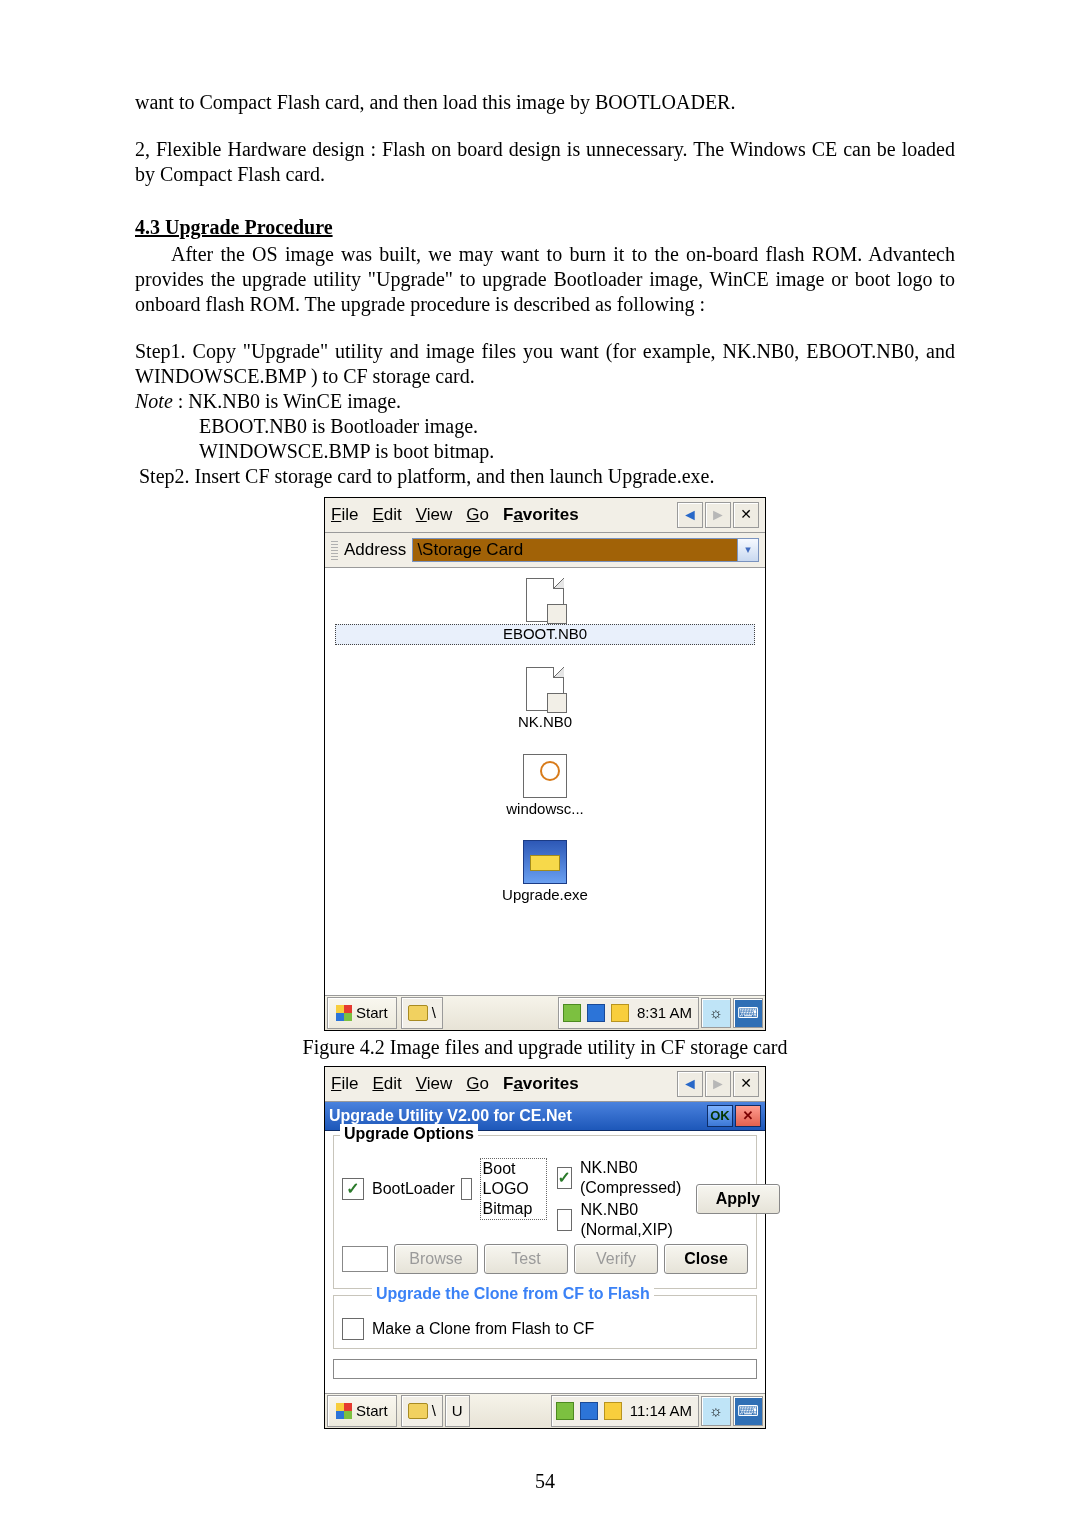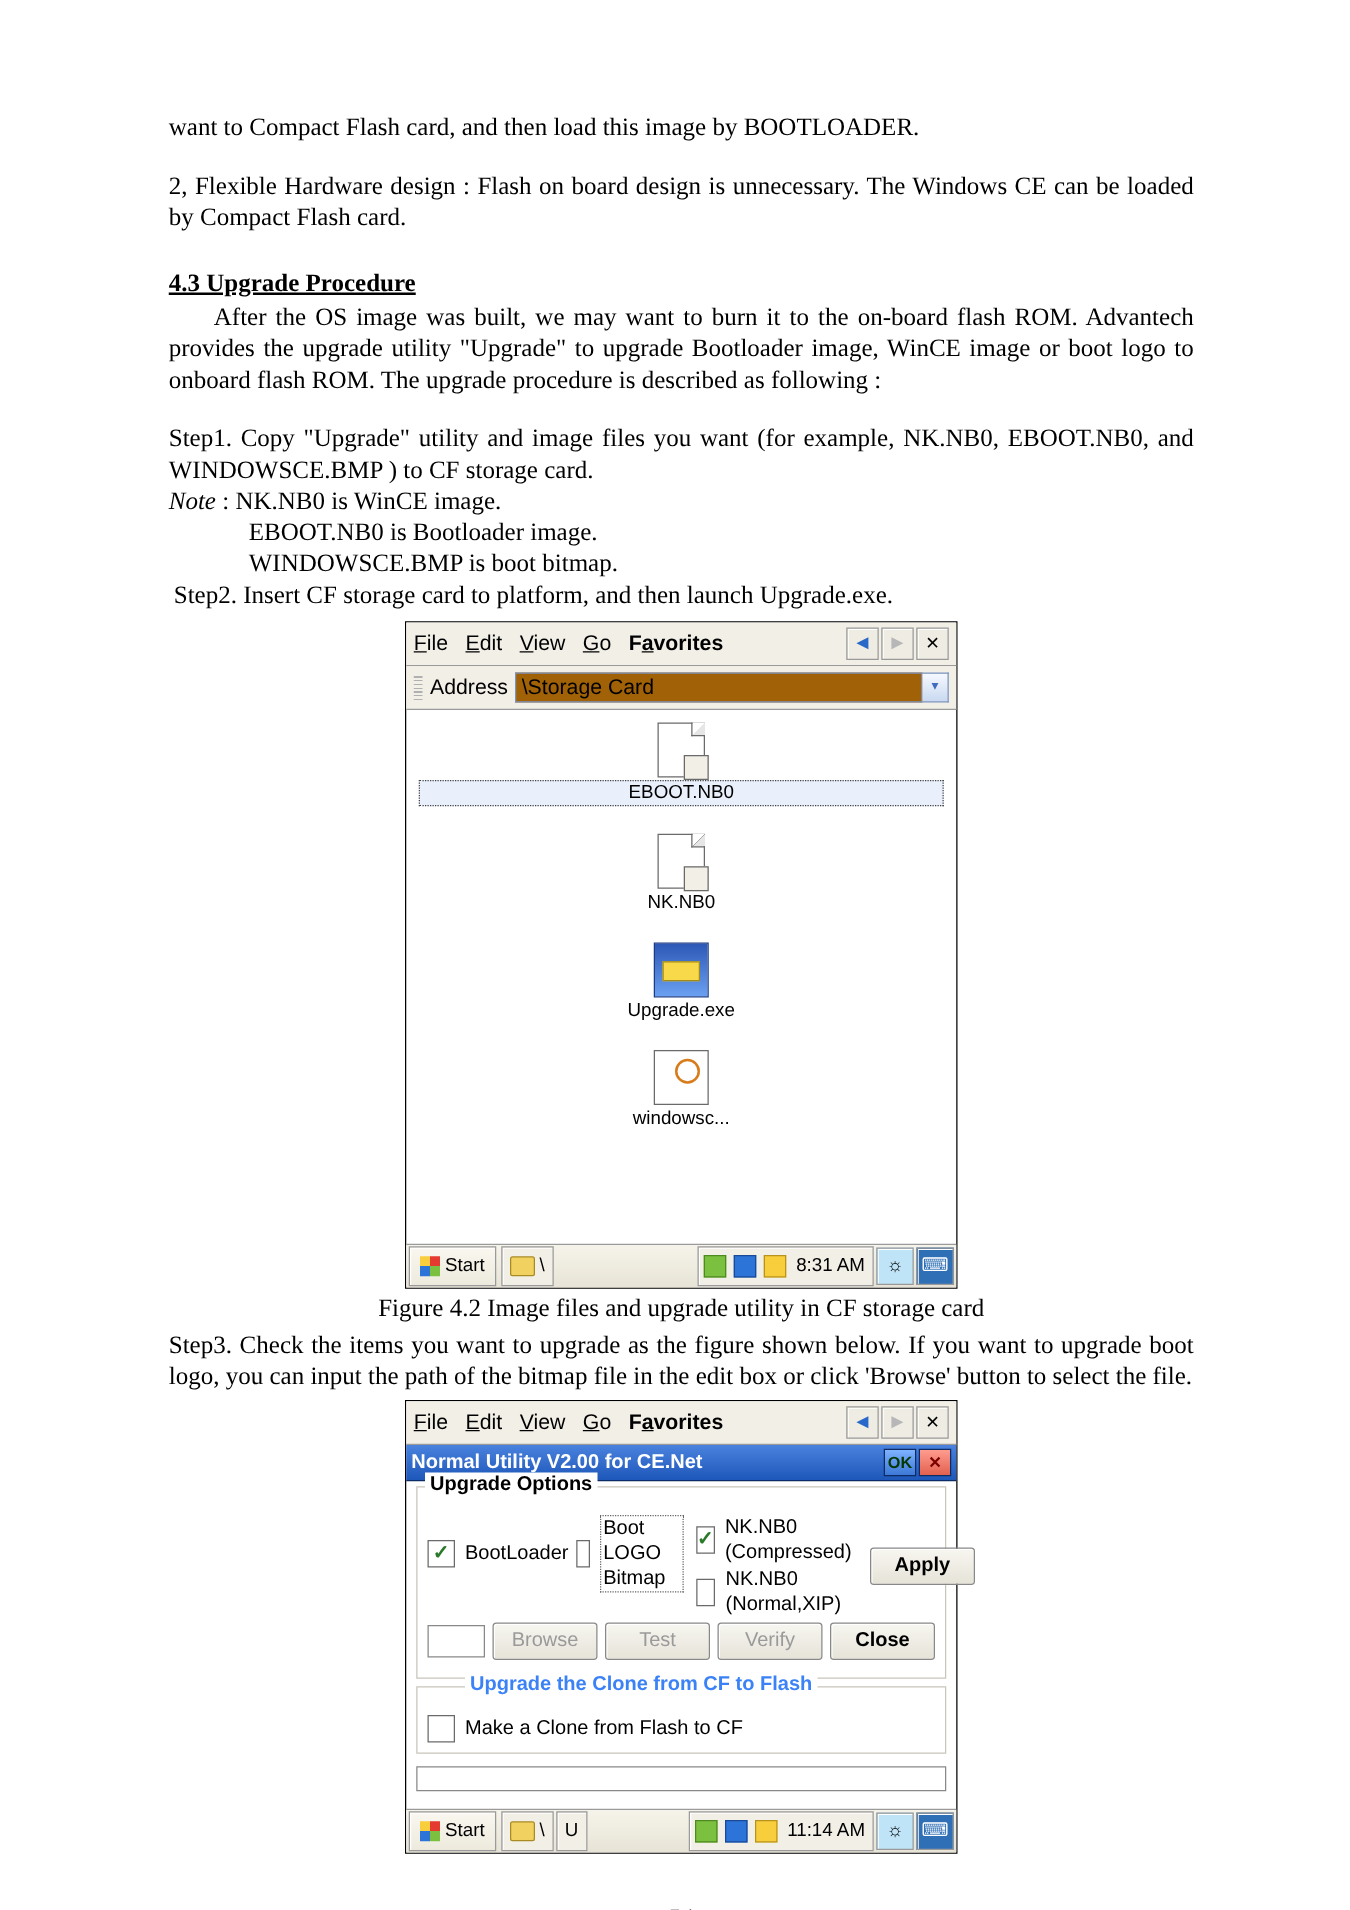--- a/index.html
+++ b/index.html
@@ -329,33 +329,33 @@
       </div>
       <div class="fileitem">
         <div class="icon-box">
             <div class="docicon"></div>
             <div class="binhint"></div>
           </div>
         <div class="label">NK.NB0</div>
       </div>
       <div class="fileitem">
         <div class="icon-box">
+            <div class="bmpicon">
+              <div class="gear"></div>
+            </div>
+          </div>
+        <div class="label">windowsc...</div>
+      </div>
+      <div class="fileitem">
+        <div class="icon-box">
             <div class="upgicon">
               <div class="flag"></div>
             </div>
           </div>
         <div class="label">Upgrade.exe</div>
-      </div>
-      <div class="fileitem">
-        <div class="icon-box">
-            <div class="bmpicon">
-              <div class="gear"></div>
-            </div>
-          </div>
-        <div class="label">windowsc...</div>
       </div>
     </div>
     <div class="taskbar1">
       <div class="startbtn">
         <span class="startflag"></span>
         <span>Start</span>
       </div>
       <div class="tasktile">
         <span class="smallfolder"></span>
         <span>\</span>
@@ -372,21 +372,20 @@
           </div>
         <div class="deskbtn2">
             <span>⌨</span>
           </div>
       </div>
     </div>
   </div>
 
   <div class="caption">Figure 4.2 Image files and upgrade utility in CF storage card</div>
 
-  <p class="para" style="margin:0 0 4px 0;">Step3. Check the items you want to upgrade as the figure shown below. If you want to upgrade boot logo, you can input the path of the bitmap file in the edit box or click 'Browse' button to select the file.</p>
 
   <div class="shot2">
     <div class="menubar">
       <span class="mi"><span class="ul">F</span><span>ile</span></span>
       <span class="mi"><span class="ul">E</span><span>dit</span></span>
       <span class="mi"><span class="ul">V</span><span>iew</span></span>
       <span class="mi"><span class="ul">G</span><span>o</span></span>
       <span class="mi" style="font-weight:bold;"><span>F</span><span class="ul">a</span><span>vorites</span></span>
       <div class="navarrows">
         <span class="sq-btn">
@@ -394,21 +393,21 @@
           </span>
         <span class="sq-btn">
             <span class="arrow-grey">►</span>
           </span>
         <span class="sq-btn">
             <span>✕</span>
           </span>
       </div>
     </div>
     <div class="titlebar">
-      <span>Normal Utility V2.00 for CE.Net</span>
+      <span>Upgrade Utility V2.00 for CE.Net</span>
       <div style="margin-left:auto;display:flex;">
         <div class="tbtn">OK</div>
         <div class="tbtn close">
             <span>✕</span>
           </div>
       </div>
     </div>
     <div class="dialog-body">
       <div class="group">
         <div class="legend">Upgrade Options</div>

